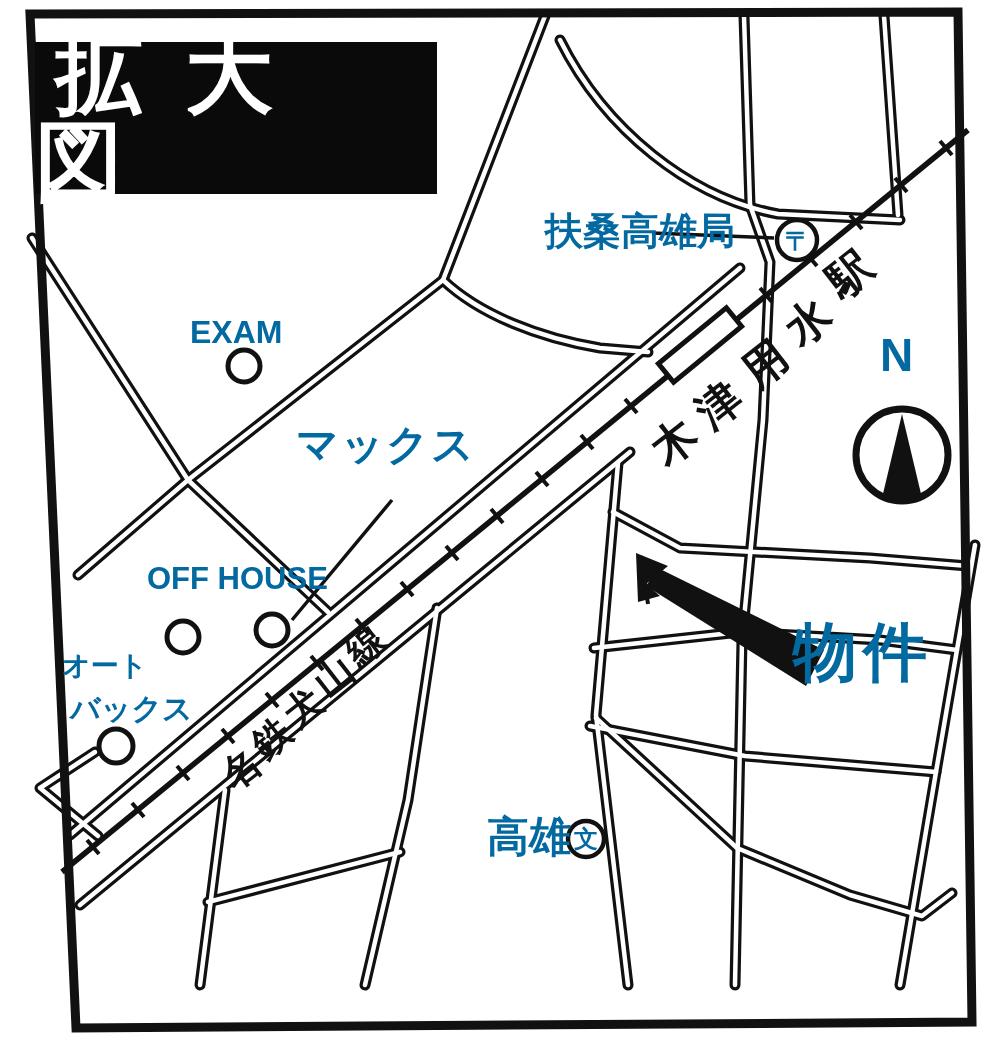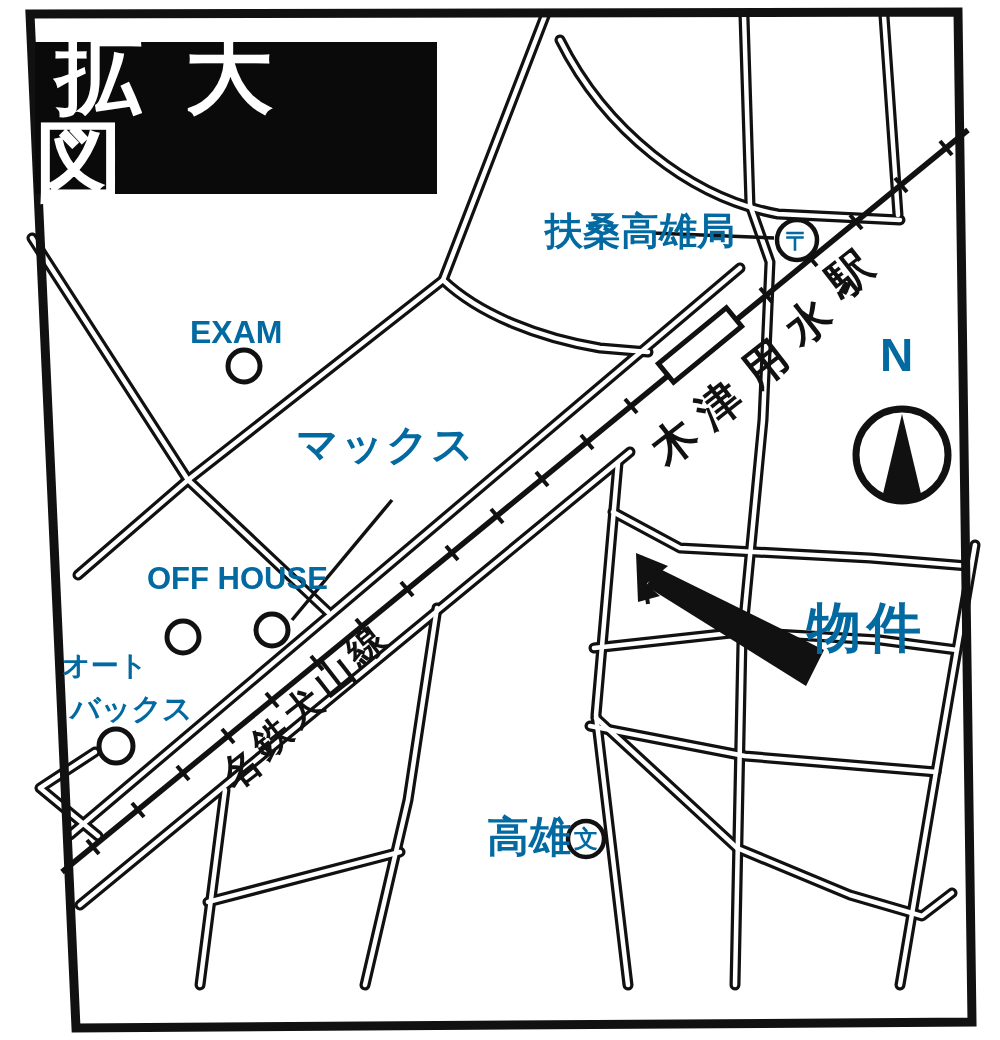--- a/index.html
+++ b/index.html
@@ -110,20 +110,20 @@
   <div class="diag-char" style="left:743px;top:342px;font-size:44px;">用</div>
   <div class="diag-char" style="left:786px;top:300px;font-size:44px;">水</div>
   <div class="diag-char" style="left:828px;top:252px;font-size:44px;">駅</div>
 
   <div class="diag-char" style="left:222px;top:750px;font-size:38px;">名</div>
   <div class="diag-char" style="left:253px;top:719px;font-size:38px;">鉄</div>
   <div class="diag-char" style="left:284px;top:688px;font-size:38px;">犬</div>
   <div class="diag-char" style="left:315px;top:657px;font-size:38px;">山</div>
   <div class="diag-char" style="left:346px;top:626px;font-size:38px;">線</div>
 
-  <div class="map-label" style="left:793px;top:600px;font-size:54px;letter-spacing:6px;margin-left:14px;">物件</div>
+  <div class="map-label" style="left:793px;top:620px;font-size:64px;letter-spacing:6px;">物件</div>
 
   <div class="map-label" style="left:487px;top:816px;font-size:42px;">高雄</div>
   <div class="map-label" style="left:574px;top:827px;font-size:24px;">文</div>
 
   <div class="map-label" style="left:880px;top:332px;font-size:46px;">N</div>
 
 </div>
 
 </body></html>

